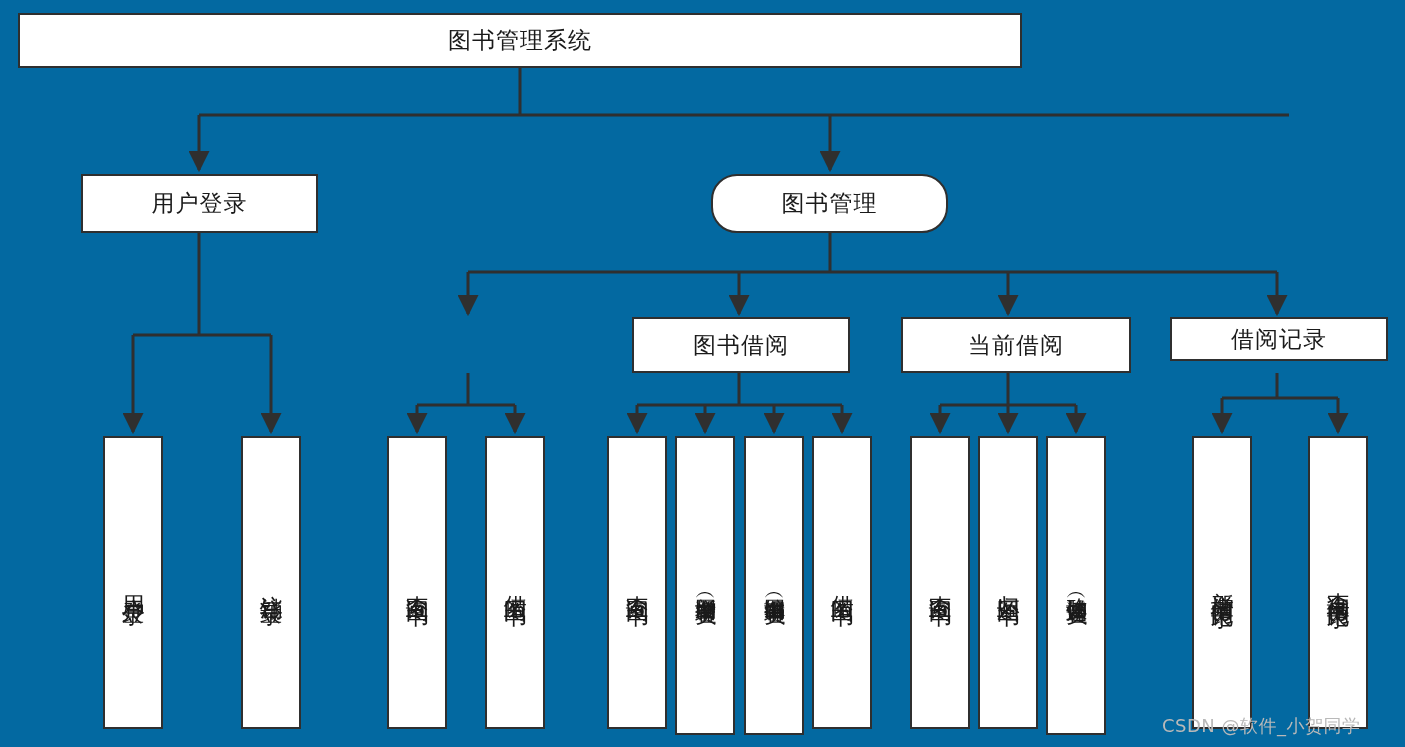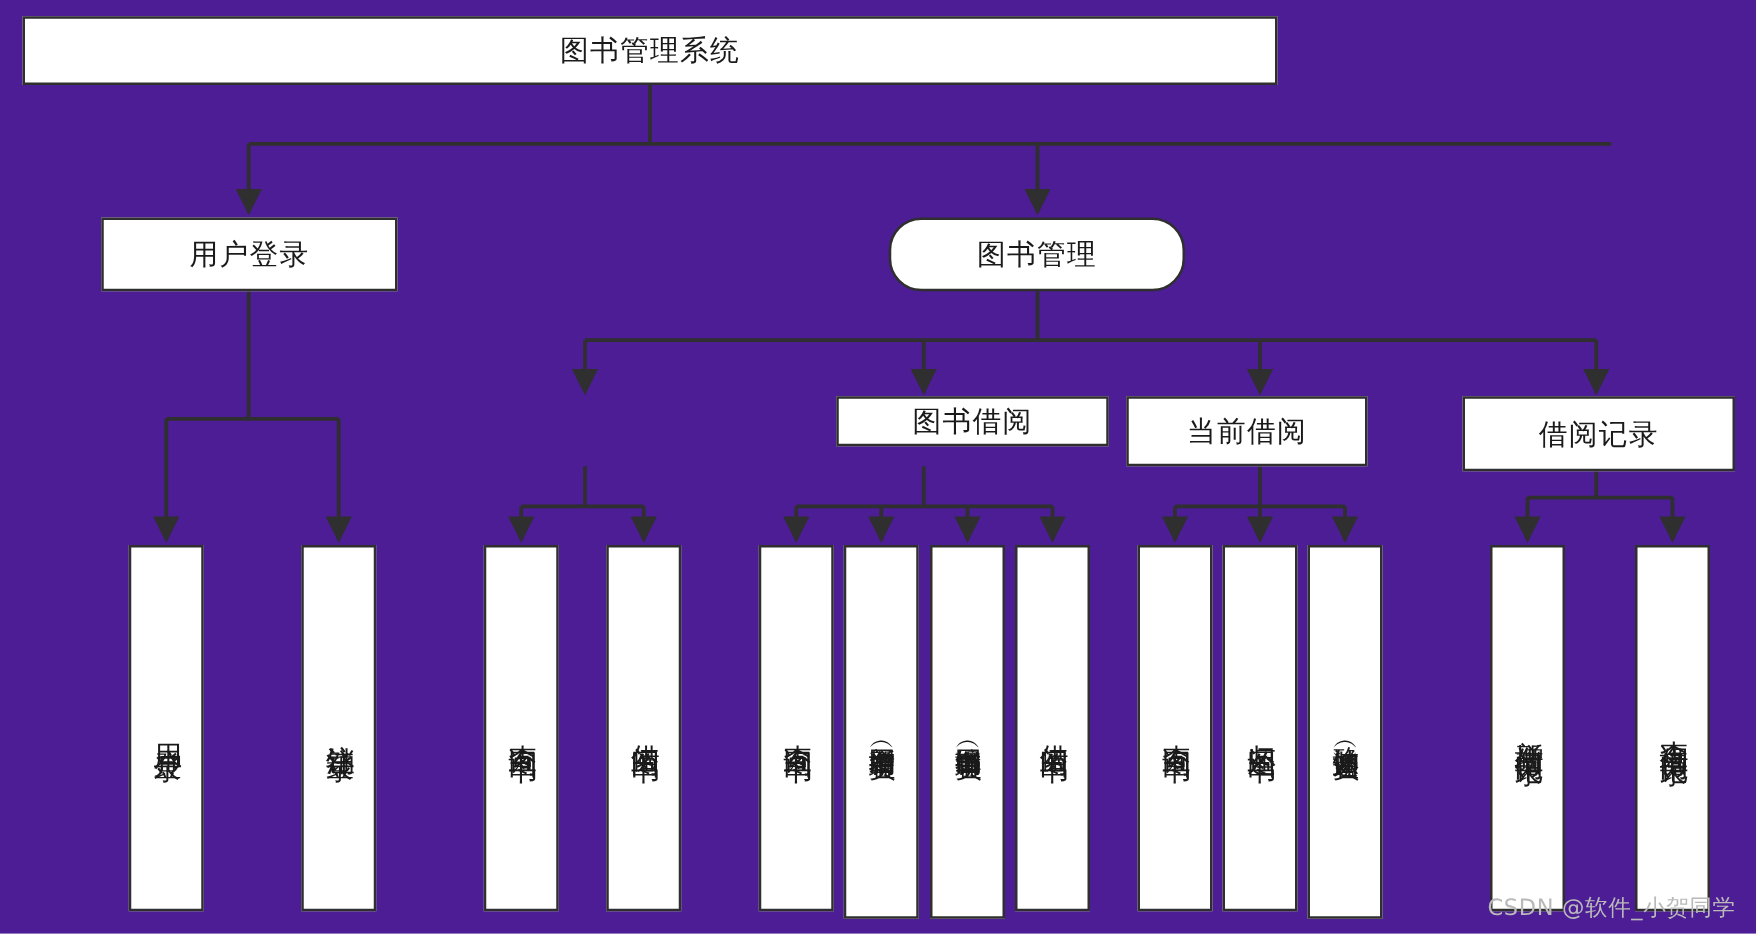--- a/index.html
+++ b/index.html
@@ -7,21 +7,21 @@
     padding: 0;
     background: #ffffff;
   }
   body {
     font-family: "DejaVu Sans", "Liberation Sans", sans-serif;
   }
   #diagram-root {
     position: relative;
     width: 1405px;
     height: 747px;
-    background: #4c1d95;
+    background: #0369a1;
     overflow: hidden;
   }
   #connector-layer {
     position: absolute;
     left: 0;
     top: 0;
     width: 1405px;
     height: 747px;
     pointer-events: none;
   }
@@ -46,21 +46,21 @@
     letter-spacing: 3px;
     padding: 4px 0;
     line-height: 1.02;
     white-space: nowrap;
   }
   .node-label {
     display: block;
   }
   .watermark {
     position: absolute;
-    left: 1190px;
+    left: 1162px;
     top: 714px;
     font-size: 18px;
     color: #b9b9b9;
     white-space: nowrap;
     letter-spacing: 0.5px;
   }
 </style>
 </head>
 <body>
 
@@ -120,27 +120,27 @@
     <span class="node-label">图书管理系统</span>
   </div>
 
   <div class="node horiz" style="left:81px; top:174px; width:237px; height:59px;">
     <span class="node-label">用户登录</span>
   </div>
   <div class="node horiz" style="left:711px; top:174px; width:237px; height:59px;border-radius:26px;">
     <span class="node-label">图书管理</span>
   </div>
 
-  <div class="node horiz" style="left:632px; top:317px; width:218px; height:40px;margin-left:37px;">
+  <div class="node horiz" style="left:632px; top:317px; width:218px; height:56px;">
     <span class="node-label">图书借阅</span>
   </div>
-  <div class="node horiz" style="left:901px; top:317px; width:193px; height:56px;">
+  <div class="node horiz" style="left:901px; top:317px; width:230px; height:56px;">
     <span class="node-label">当前借阅</span>
   </div>
-  <div class="node horiz" style="left:1170px; top:317px; width:218px; height:60px;">
+  <div class="node horiz" style="left:1170px; top:317px; width:218px; height:44px;">
     <span class="node-label">借阅记录</span>
   </div>
 
   <div class="node vert" style="left:103px; top:436px; width:60px; height:293px;">
     <span class="node-label">用户登录</span>
   </div>
   <div class="node vert" style="left:241px; top:436px; width:60px; height:293px;">
     <span class="node-label">注销登录</span>
   </div>
 

